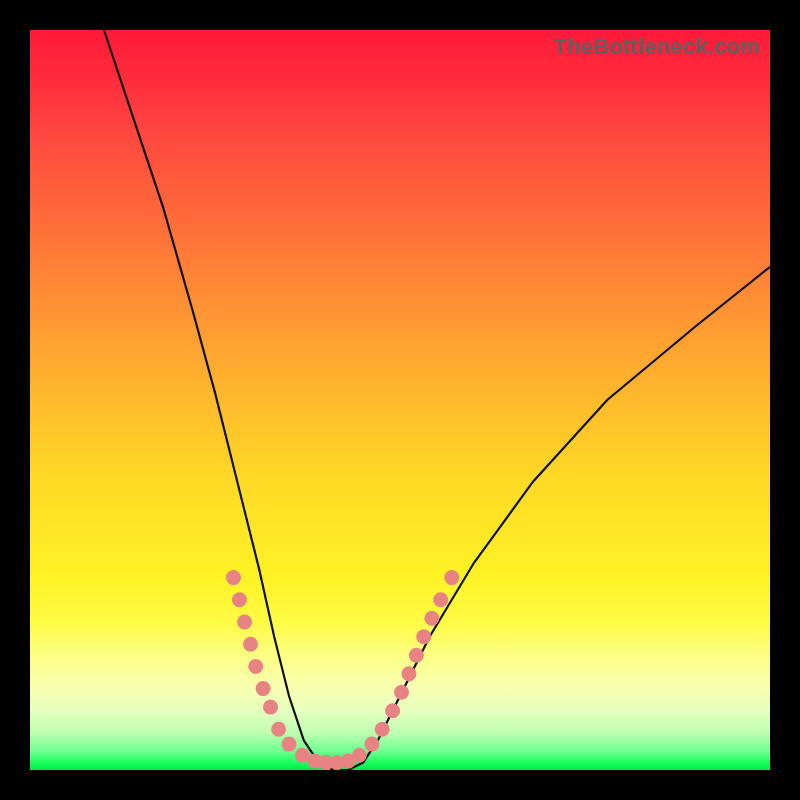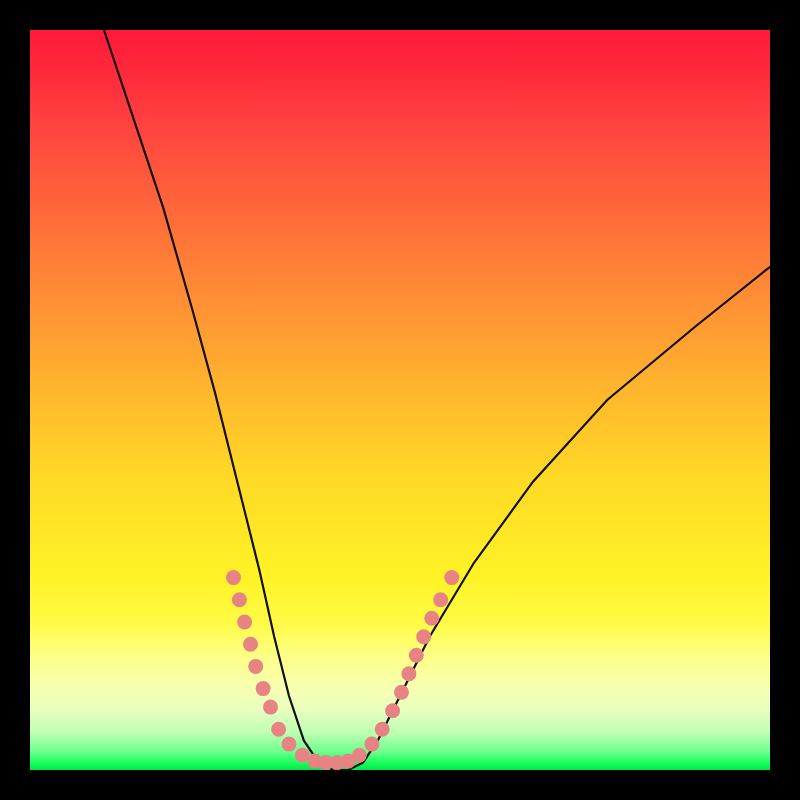--- a/index.html
+++ b/index.html
@@ -69,20 +69,21 @@
   .dot {
     fill: #e88383;
     stroke: none;
   }
 </style>
 </head>
 <body>
 
 <div class="frame">
   <div class="plot">
+    <div class="watermark">TheBottleneck.com</div>
     <svg class="curves" viewBox="0 0 740 740" preserveAspectRatio="none">
       <path id="curve-path" class="curve" d="M74.0 0.0 L103.6 88.8 L133.2 177.6 L162.8 281.2 L185.0 362.6 L199.8 421.8 L214.6 481.0 L229.4 540.2 L244.2 606.8 L259.0 666.0 L273.8 710.4 L288.6 732.6 L303.4 740.0 L318.2 740.0 L333.0 732.6 L347.8 710.4 L370.0 666.0 L399.6 606.8 L444.0 532.8 L503.2 451.4 L577.2 370.0 L666.0 296.0 L740.0 236.8"></path>
       <g id="dots-group">
           <circle class="dot" cx="203.5" cy="547.6" r="7.5"></circle>
           <circle class="dot" cx="209.4" cy="569.8" r="7.5"></circle>
           <circle class="dot" cx="214.6" cy="592.0" r="7.5"></circle>
           <circle class="dot" cx="220.5" cy="614.2" r="7.5"></circle>
           <circle class="dot" cx="225.7" cy="636.4" r="7.5"></circle>
           <circle class="dot" cx="233.1" cy="658.6" r="7.5"></circle>
           <circle class="dot" cx="240.5" cy="677.1" r="7.5"></circle>

